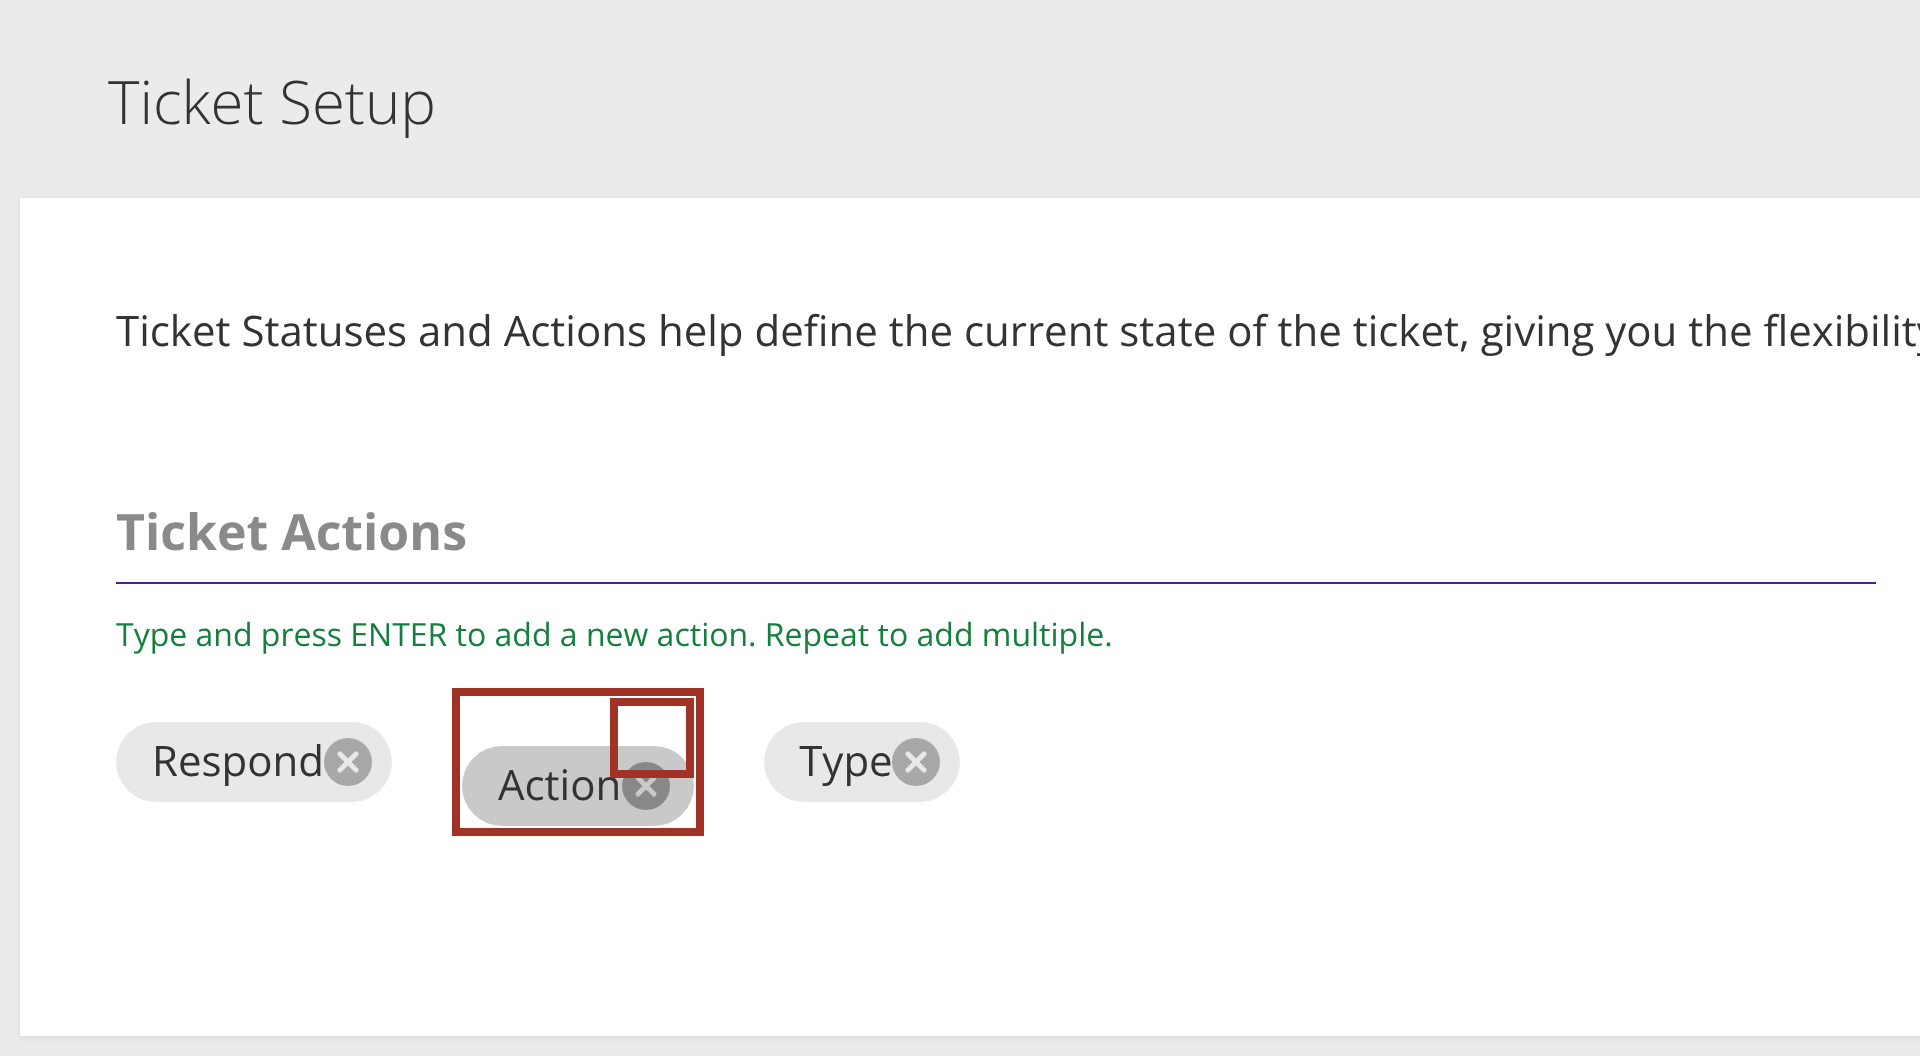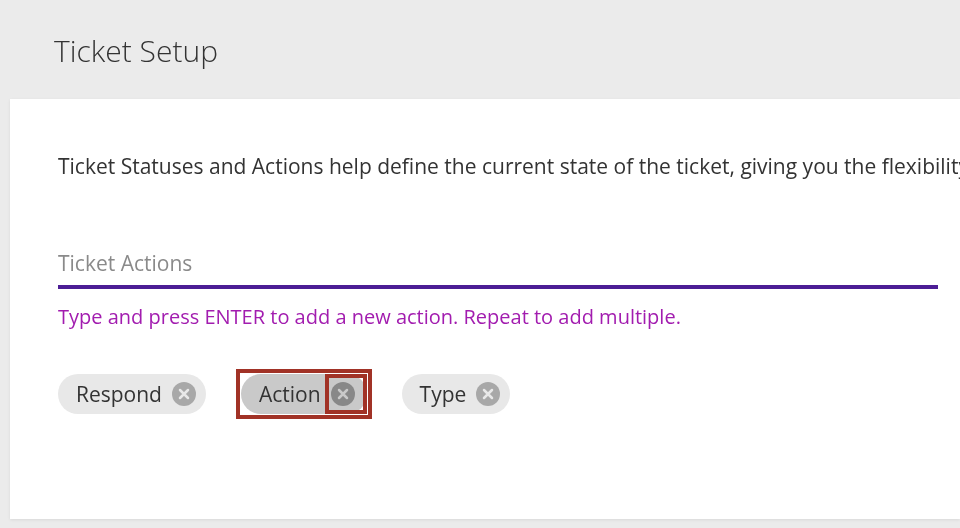--- a/index.html
+++ b/index.html
@@ -39,51 +39,51 @@
       white-space: nowrap;
     }
     
     .input-group {
       margin-bottom: 14px;
     }
     
     .text-input {
       width: 880px;
       border: none;
-      border-bottom: 4px solid #4c1d95;
-      font-size: 21px;
+      border-bottom: 1px solid #4c1d95;
+      font-size: 25px;
       color: #757575;
       padding: 4px 0 8px 0;
       font-family: inherit;
       background: transparent;
+      font-weight: bold;
     }
     
     .text-input::placeholder {
       color: #8a8a8a;
     }
     
     .helper-text {
-      font-size: 20px;
-      color: #a21caf;
-      margin-bottom: 39px;
+      font-size: 16px;
+      color: #15803d;
+      margin-bottom: 16px;
     }
     
     .chips-row {
       display: flex;
       gap: 30px;
       align-items: center;
     }
     
     .chip {
       display: inline-flex;
       align-items: center;
       background: #e8e8e8;
       border-radius: 20px;
       padding: 6px 10px 6px 18px;
-      gap: 10px;
     }
     
     .chip-label {
       font-size: 21px;
       color: #333;
     }
     
     .chip-remove {
       width: 24px;
       height: 24px;
@@ -124,20 +124,21 @@
       right: 5px;
       width: 42px;
       height: 40px;
       border: 4px solid #a13226;
       pointer-events: none;
     }
     
     .chip.highlighted {
       background: #c9c9c9;
       padding-right: 12px;
+      margin-top: 24px;
     }
     
     .chip.highlighted .chip-remove {
       background: #888;
     }
     
     .chip.highlighted .chip-remove svg {
       stroke: #c9c9c9;
     }
   </style>

